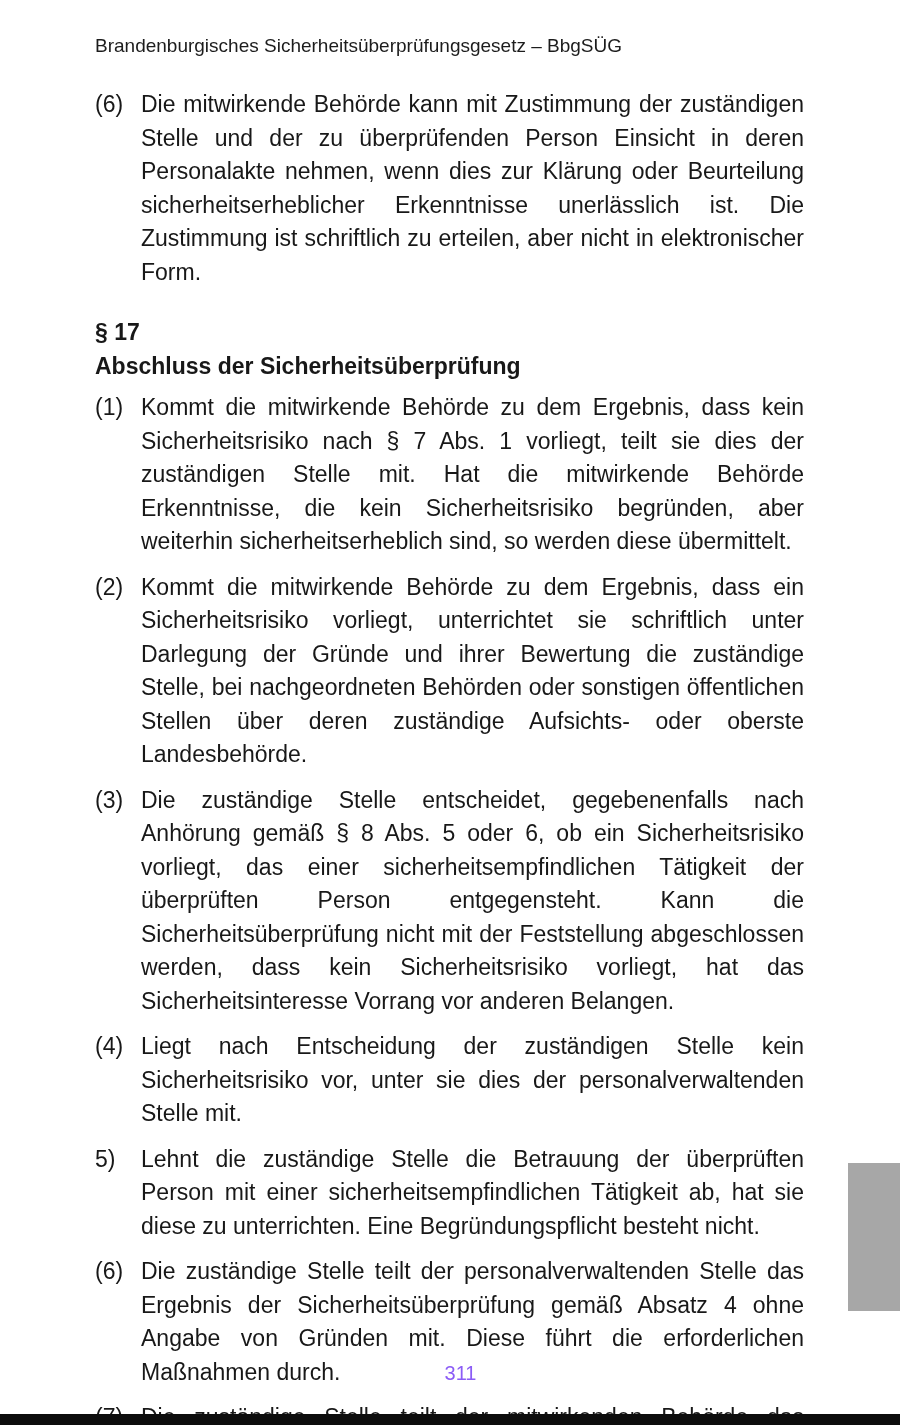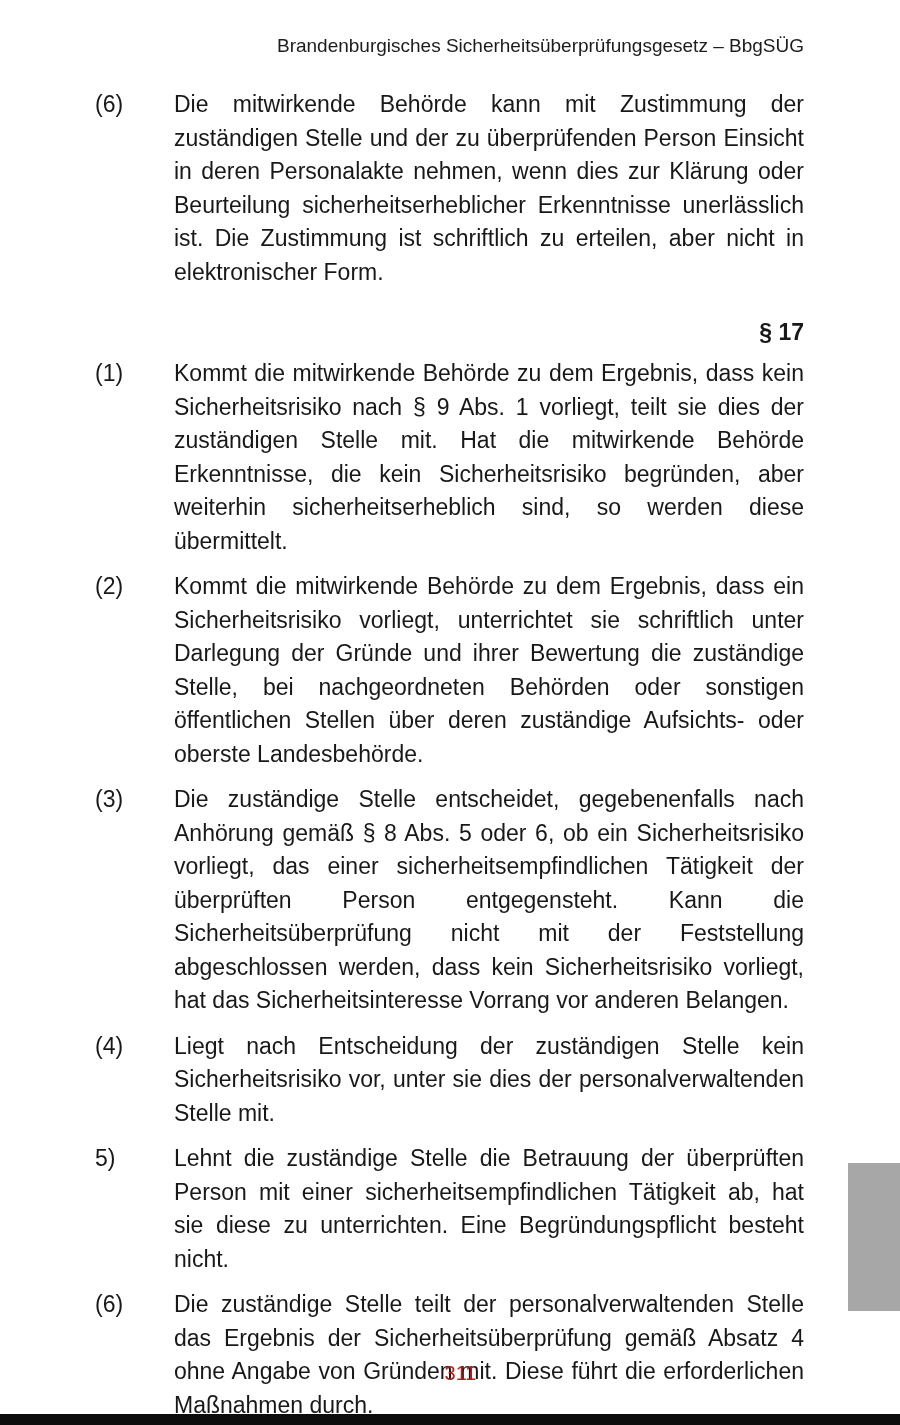--- a/index.html
+++ b/index.html
@@ -10,59 +10,58 @@
     color: #181818;
     font-family: "Liberation Sans", "DejaVu Sans", sans-serif;
     position: relative;
     overflow: hidden;
   }
   .page {
     padding: 34px 96px 0 95px;
     box-sizing: border-box;
   }
   .running-header {
-    text-align: right;
+    text-align: left;
     font-size: 19px;
     line-height: 24px;
     margin-bottom: 30px;
     color: #1c1c1c;
   }
   .para {
     display: flex;
     margin-bottom: 12px;
     font-size: 23px;
     line-height: 33.5px;
   }
   .marker {
     flex: 0 0 46px;
     width: 46px;
   }
   .ptext {
     flex: 1;
     text-align: justify;
     hyphens: auto;
-    margin-left: 33px;
     -webkit-hyphens: auto;
   }
   .section-head {
     margin-top: 26px;
     margin-bottom: 8px;
-    text-align: right;
+    text-align: left;
     font-weight: bold;
     font-size: 23px;
     line-height: 34px;
   }
   .page-number {
     position: absolute;
     left: 0;
     right: 0;
     top: 1362px;
     text-align: center;
     font-size: 20px;
-    color: #b91c1c;
+    color: #8b5cf6;
     margin-left: 21px;
   }
   .thumb-tab {
     position: absolute;
     right: 0;
     top: 1163px;
     width: 52px;
     height: 148px;
     background: #a7a7a7;
   }
@@ -82,25 +81,26 @@
 
   <div class="running-header">Brandenburgisches Sicherheitsüberprüfungsgesetz – BbgSÜG</div>
 
   <div class="para">
     <div class="marker">(6)</div>
     <div class="ptext">Die mitwirkende Behörde kann mit Zustimmung der zuständigen Stelle und der zu überprüfenden Person Einsicht in deren Personalakte nehmen, wenn dies zur Klärung oder Beurteilung sicherheitserheblicher Erkenntnisse unerlässlich ist. Die Zustimmung ist schriftlich zu erteilen, aber nicht in elektronischer Form.</div>
   </div>
 
   <div class="section-head">
     <div class="sec-num">§ 17</div>
+    <div class="sec-title">Abschluss der Sicherheitsüberprüfung</div>
   </div>
 
   <div class="para">
     <div class="marker">(1)</div>
-    <div class="ptext">Kommt die mitwirkende Behörde zu dem Ergebnis, dass kein Sicherheitsrisiko nach § 9 Abs. 1 vorliegt, teilt sie dies der zuständigen Stelle mit. Hat die mitwirkende Behörde Erkenntnisse, die kein Sicherheitsrisiko begründen, aber weiterhin sicherheitserheblich sind, so werden diese übermittelt.</div>
+    <div class="ptext">Kommt die mitwirkende Behörde zu dem Ergebnis, dass kein Sicherheitsrisiko nach § 7 Abs. 1 vorliegt, teilt sie dies der zuständigen Stelle mit. Hat die mitwirkende Behörde Erkenntnisse, die kein Sicherheitsrisiko begründen, aber weiterhin sicherheitserheblich sind, so werden diese übermittelt.</div>
   </div>
 
   <div class="para">
     <div class="marker">(2)</div>
     <div class="ptext">Kommt die mitwirkende Behörde zu dem Ergebnis, dass ein Sicherheitsrisiko vorliegt, unterrichtet sie schriftlich unter Darlegung der Gründe und ihrer Bewertung die zuständige Stelle, bei nachgeordneten Behörden oder sonstigen öffentlichen Stellen über deren zuständige Aufsichts- oder oberste Landesbehörde.</div>
   </div>
 
   <div class="para">
     <div class="marker">(3)</div>
     <div class="ptext">Die zuständige Stelle entscheidet, gegebenenfalls nach Anhörung gemäß § 8 Abs. 5 oder 6, ob ein Sicherheitsrisiko vorliegt, das einer sicherheitsempfindlichen Tätigkeit der überprüften Person entgegensteht. Kann die Sicherheitsüberprüfung nicht mit der Feststellung abgeschlossen werden, dass kein Sicherheitsrisiko vorliegt, hat das Sicherheitsinteresse Vorrang vor anderen Belangen.</div>

